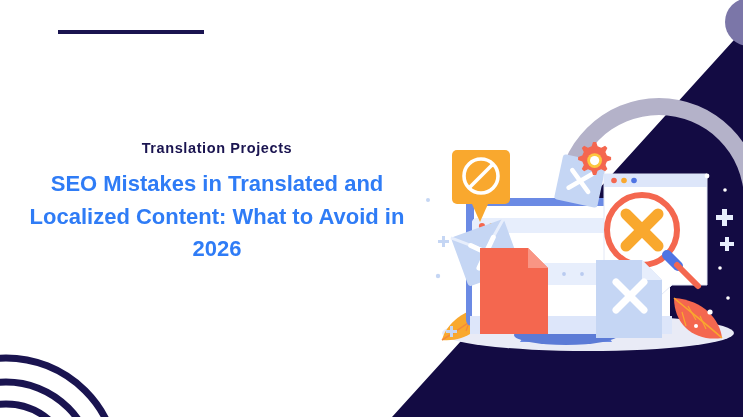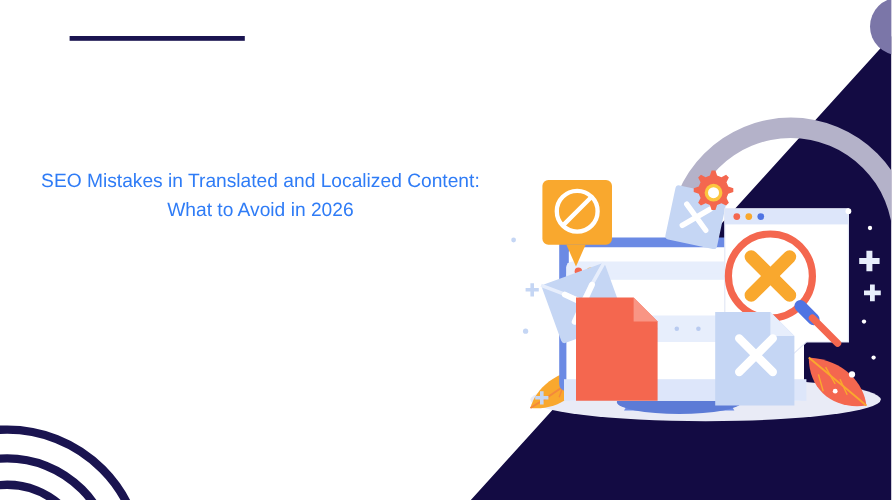--- a/index.html
+++ b/index.html
@@ -52,22 +52,22 @@
   }
   .eyebrow {
     font-size: 14.5px;
     font-weight: bold;
     color: #1a1450;
     letter-spacing: 0.6px;
     margin: 0 0 11px 0;
     line-height: 1.2;
   }
   .headline {
-    font-size: 16px;
-    font-weight: normal;
+    font-size: 22px;
+    font-weight: bold;
     color: #2f7cf6;
     line-height: 1.48;
     margin: 0;
     padding: 0 14px;
   }
 
   
   .illustration {
     position: absolute;
     left: 420px;
@@ -92,20 +92,21 @@
 
   <div class="navy-bar"></div>
 
   <svg class="corner-arcs" viewBox="0 0 200 160">
     <circle cx="58" cy="152" r="112" fill="none" stroke="#1a1450" stroke-width="7"></circle>
     <circle cx="58" cy="152" r="88" fill="none" stroke="#1a1450" stroke-width="7"></circle>
     <circle cx="58" cy="152" r="66" fill="none" stroke="#1a1450" stroke-width="7"></circle>
   </svg>
 
   <div class="copy">
+    <p class="eyebrow">Translation Projects</p>
     <h1 class="headline">SEO Mistakes in Translated and Localized Content: What to Avoid in 2026</h1>
   </div>
 
   <svg class="illustration" viewBox="0 0 323 240">
 
     <ellipse cx="168" cy="203" rx="146" ry="18" fill="#e9ebf6"></ellipse>
 
     <g>
       <path d="M70 176 C44 178 26 194 22 210 C44 212 64 200 70 176 Z" fill="#f9a82e"></path>
       <path d="M70 176 C58 186 42 198 22 210" stroke="#f4893c" stroke-width="1.6" fill="none"></path>

